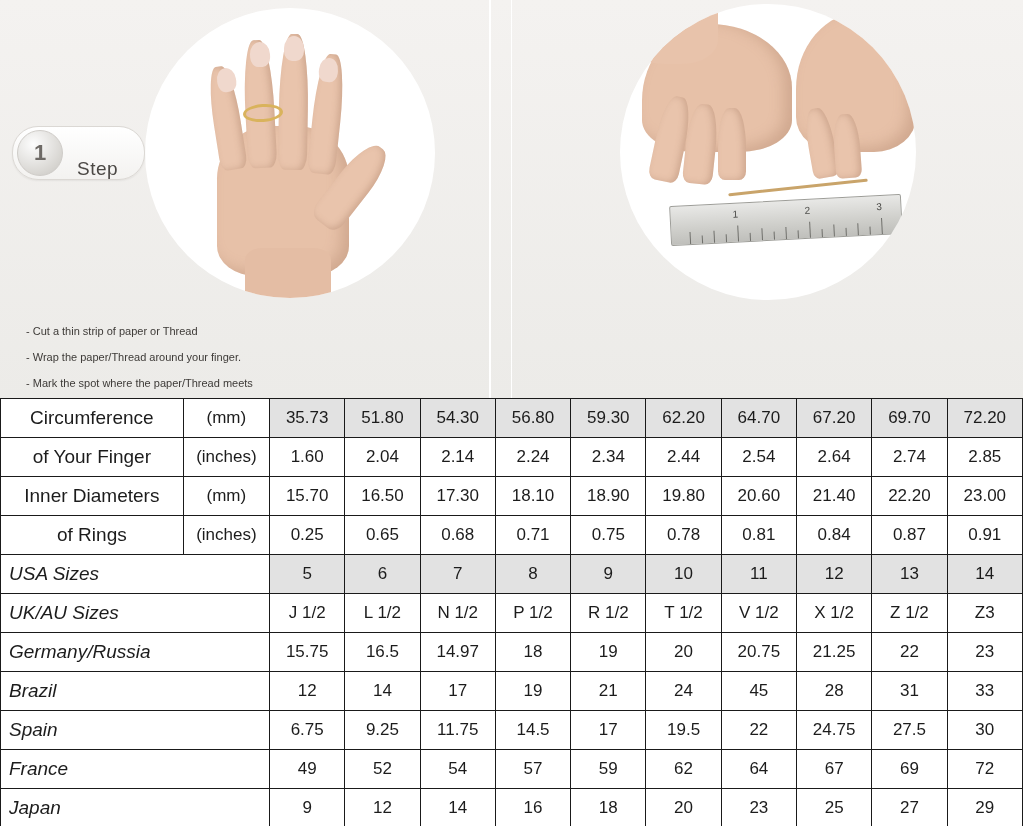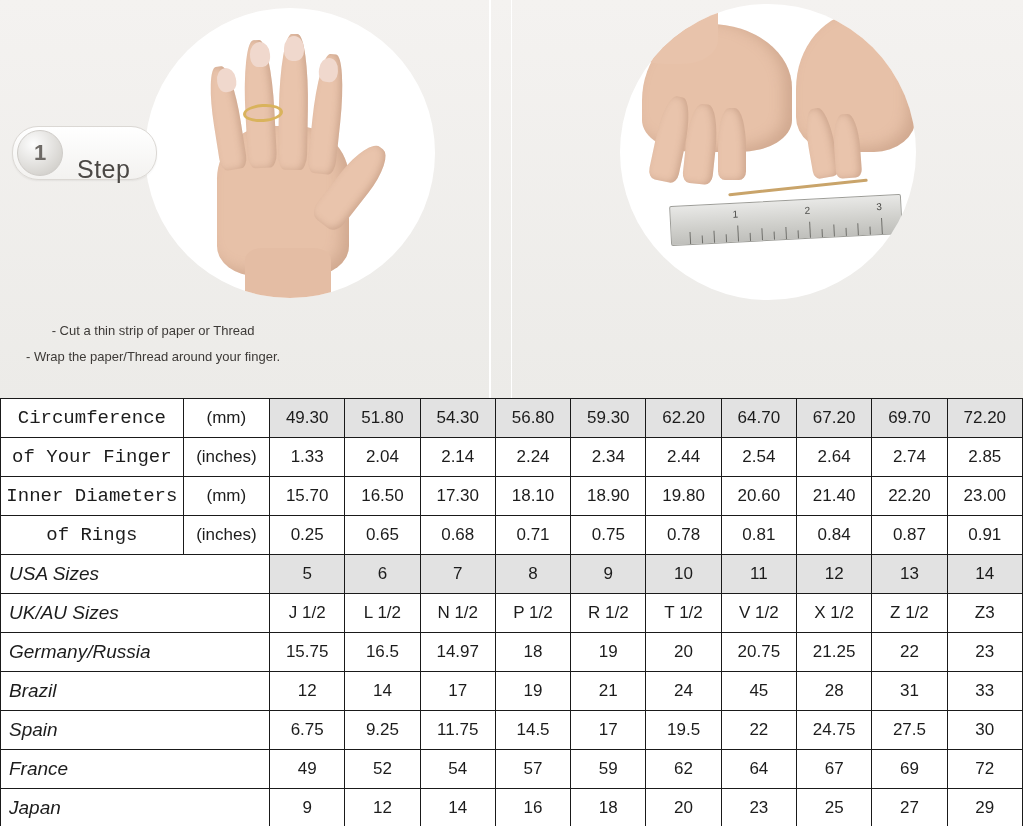--- a/index.html
+++ b/index.html
@@ -129,33 +129,32 @@
     border-radius: 50%;
     background: radial-gradient(circle at 35% 30%, #fdfdfd 0%, #d8d6d2 70%, #c6c4c0 100%);
     border: 1px solid #cfccc8;
     color: #6e6a66;
     font-size: 22px;
     font-weight: bold;
     display: flex; align-items: center; justify-content: center;
     margin-right: 14px;
   }
   .step-badge .lbl {
-    font-size: 25px;
+    font-size: 19px;
     color: #4b4845;
     letter-spacing: .5px;
     margin-top: 32px;
   }
   .badge1 { left: 12px; top: 126px; }
 
   .bullets {
     position: absolute;
-    font-size: 13px;
+    font-size: 11px;
     color: #3d3a37;
     line-height: 26px;
-    text-align: center;
   }
   .bullets li {
     list-style: none;
     white-space: nowrap;
   }
   .bullets ul { margin: 0; padding: 0; }
   .b1 { left: 26px; top: 318px; }
 
   .divider-v {
     position: absolute;
@@ -176,21 +175,20 @@
     height: 38px;
     text-align: center;
     color: #1c1c1c;
     padding: 0 2px;
     overflow: hidden;
     white-space: nowrap;
   }
   td.rowlabel {
     font-size: 19px;
     padding-left: 2px;
-    font-family: Liberation Mono, monospace;
   }
   td.rowlabel-left {
     text-align: left;
     font-size: 19px;
     padding-left: 8px;
     font-style: italic;
   }
   td.unit {
     font-size: 17px;
     text-align: center;
@@ -236,20 +234,21 @@
 
       <div class="step-badge badge1">
         <span class="num">1</span>
         <span class="lbl">Step</span>
       </div>
 
       <div class="bullets b1">
         <ul>
           <li>-  Cut a thin strip of paper or Thread</li>
           <li>-  Wrap the paper/Thread around your finger.</li>
+          <li>-  Mark the spot where the paper/Thread meets</li>
         </ul>
       </div>
     </div>
 
     <div class="step-panel right">
 
       <div class="photo p2">
         <div class="hand-wrap">
 
           <div class="palm" style="left:22px; top:20px; width:150px; height:128px; border-radius:45% 55% 35% 35% / 60% 50% 25% 25%;"></div>
@@ -307,36 +306,36 @@
         <col class="col-val">
         <col class="col-val">
         <col class="col-val">
         <col class="col-val">
     </colgroup>
     <tbody>
 
       <tr>
         <td class="rowlabel">Circumference</td>
         <td class="unit">(mm)</td>
-        <td class="shaded">49.30</td>
+        <td class="shaded">35.73</td>
         <td class="shaded">51.80</td>
         <td class="shaded">54.30</td>
         <td class="shaded">56.80</td>
         <td class="shaded">59.30</td>
         <td class="shaded">62.20</td>
         <td class="shaded">64.70</td>
         <td class="shaded">67.20</td>
         <td class="shaded">69.70</td>
         <td class="shaded">72.20</td>
       </tr>
 
       <tr>
         <td class="rowlabel">of Your Finger</td>
         <td class="unit">(inches)</td>
-        <td>1.33</td>
+        <td>1.60</td>
         <td>2.04</td>
         <td>2.14</td>
         <td>2.24</td>
         <td>2.34</td>
         <td>2.44</td>
         <td>2.54</td>
         <td>2.64</td>
         <td>2.74</td>
         <td>2.85</td>
       </tr>

